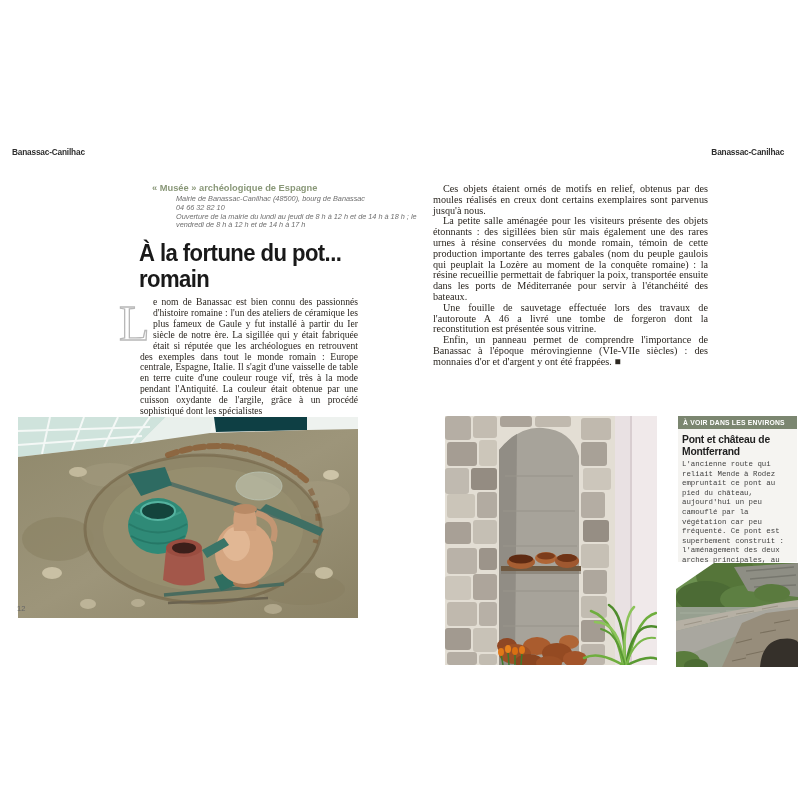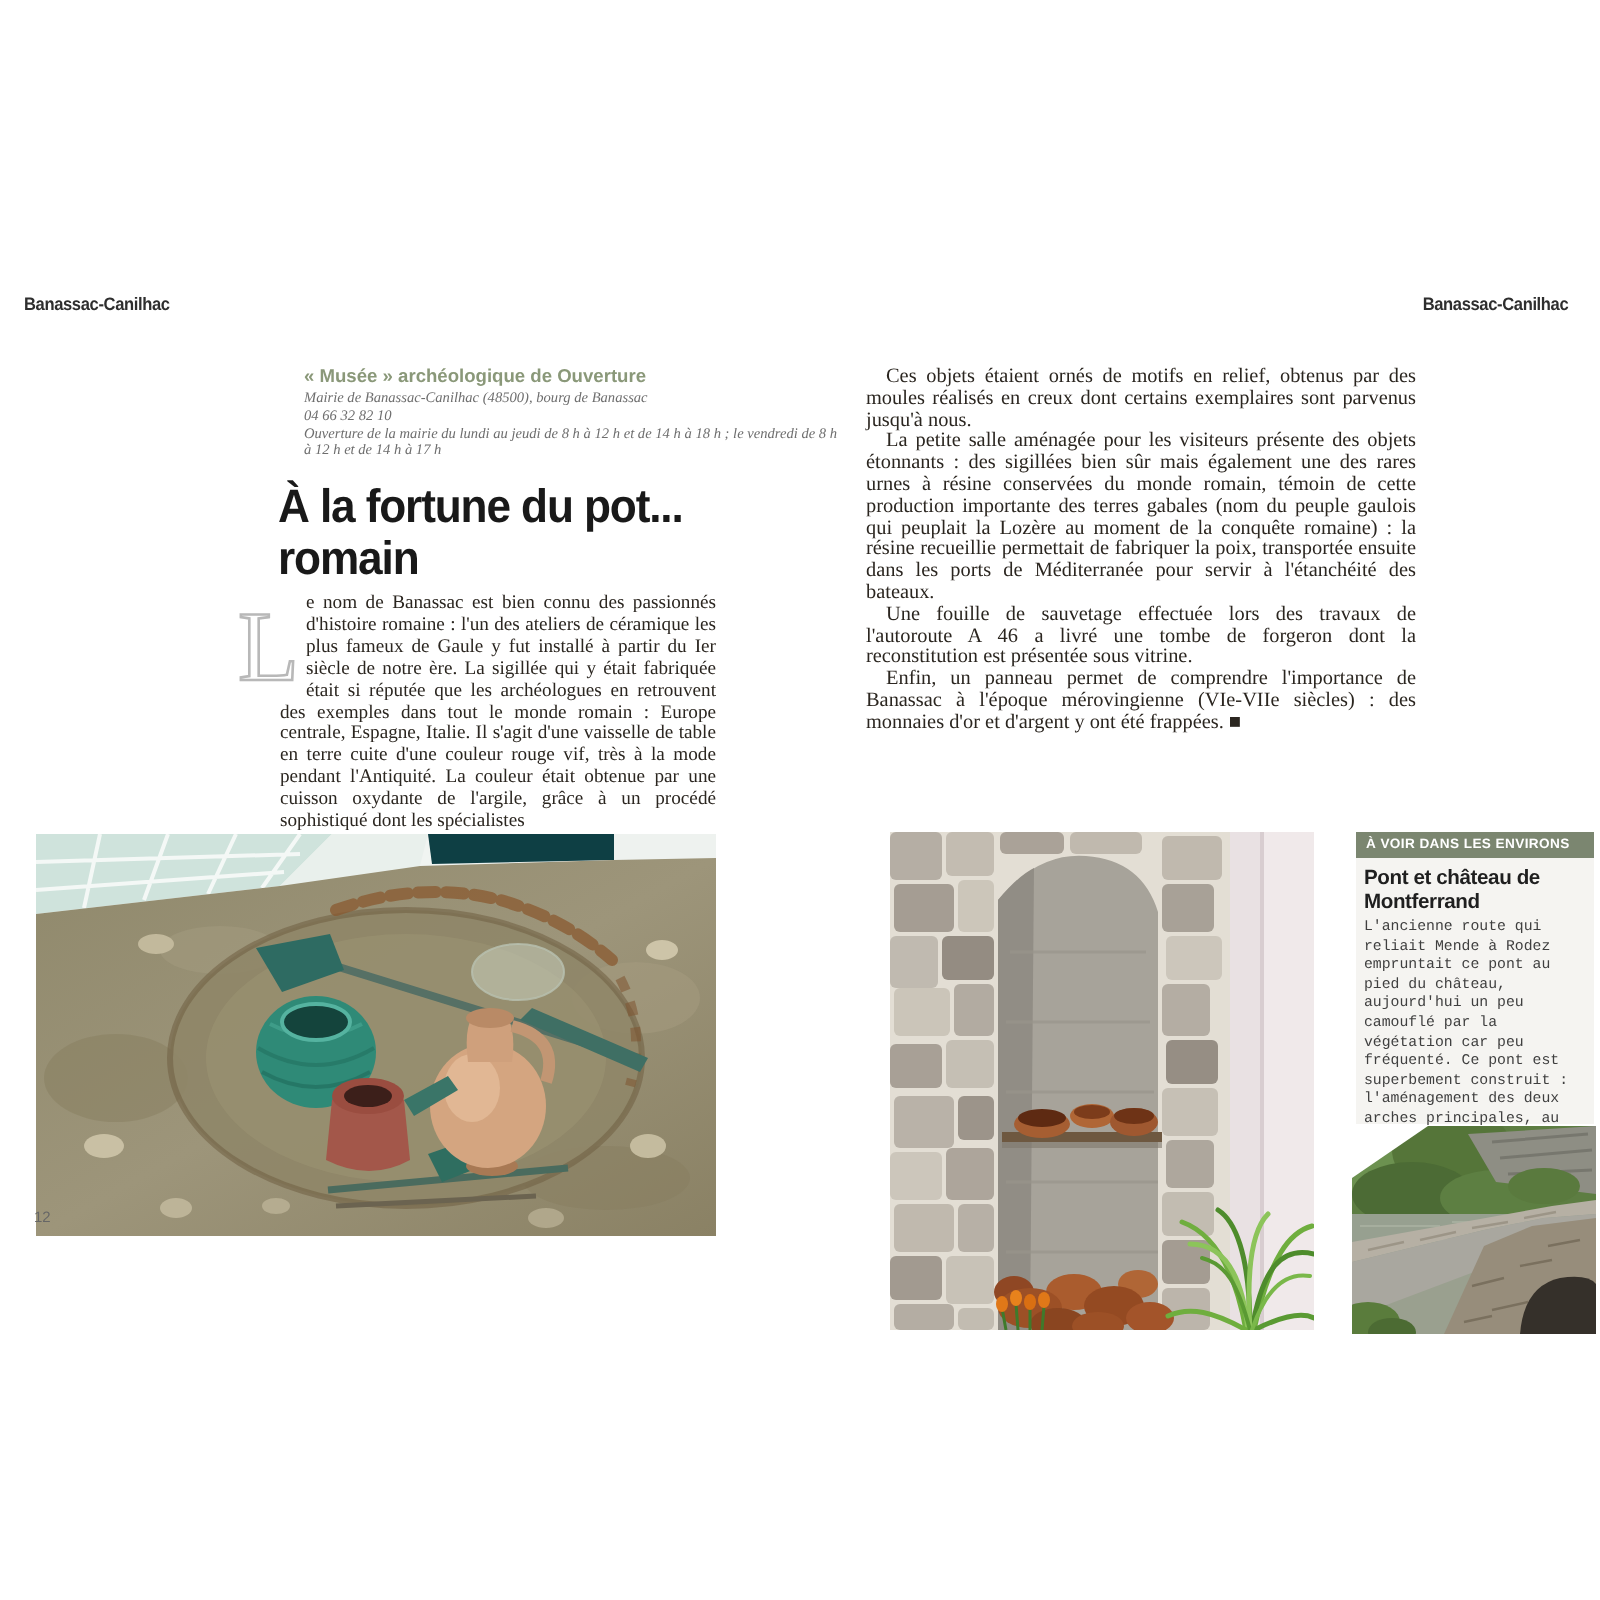--- a/index.html
+++ b/index.html
@@ -6,22 +6,22 @@
   body { width:800px; height:800px; font-family:"Liberation Sans", sans-serif; }
   .canvas { position:relative; width:800px; height:800px; background:#ffffff; overflow:hidden; }
 
   .hdr { position:absolute; top:147px; font-size:9px; font-weight:bold; letter-spacing:-0.2px;
          color:#2e2e2e; transform:scaleX(0.92); }
   .hdr-l { left:12px; transform-origin:left top; }
   .hdr-r { right:16px; transform-origin:right top; text-align:right; }
 
   .museum { position:absolute; left:152px; top:183px; width:268px; }
   .museum-heading { font-size:9.3px; font-weight:bold; color:var(--accent-green,#8a9879); margin-bottom:2px; }
-  .museum-line { font-family:Liberation Serif, serif; font-style:italic; font-size:7.3px;
-                 line-height:8.8px; color:#6e6e6e; }
+  .museum-line { font-family:Liberation Sans, sans-serif; font-style:italic; font-size:7.3px;
+                 line-height:8.8px; color:#6e6e6e;margin-left:24px; }
 
   .title { position:absolute; left:139px; top:240px; width:240px; font-size:23.5px; font-weight:bold;
            line-height:26px; letter-spacing:-0.6px; color:#191919; transform:scaleX(0.94);
            transform-origin:left top; }
 
   .body-left { position:absolute; left:140px; top:297px; width:218px;
                font-family:"Liberation Serif", serif; font-size:9.6px; line-height:10.9px;
                text-align:justify; color:#2b2620; }
   .dropcap-box { float:left; width:30px; height:45px; margin:1px 5px 0 -22px; }
   .dropcap-text { font-family:"Liberation Serif", serif; font-size:50px; fill:none;
@@ -51,21 +51,21 @@
 </style>
 </head>
 <body>
 
 <div class="canvas">
 
   <div class="hdr hdr-l">Banassac-Canilhac</div>
   <div class="hdr hdr-r">Banassac-Canilhac</div>
 
   <div class="museum">
-    <div class="museum-heading">« Musée » archéologique de Ouverture</div>
+    <div class="museum-heading">« Musée » archéologique de Espagne</div>
     <div class="museum-line">Mairie de Banassac-Canilhac (48500), bourg de Banassac</div>
     <div class="museum-line">04 66 32 82 10</div>
     <div class="museum-line">Ouverture de la mairie du lundi au jeudi de 8 h à 12 h et de 14 h à 18 h ; le vendredi de 8 h à 12 h et de 14 h à 17 h</div>
   </div>
 
   <div class="title">
     <div>À la fortune du pot...</div>
     <div>romain</div>
   </div>
 

